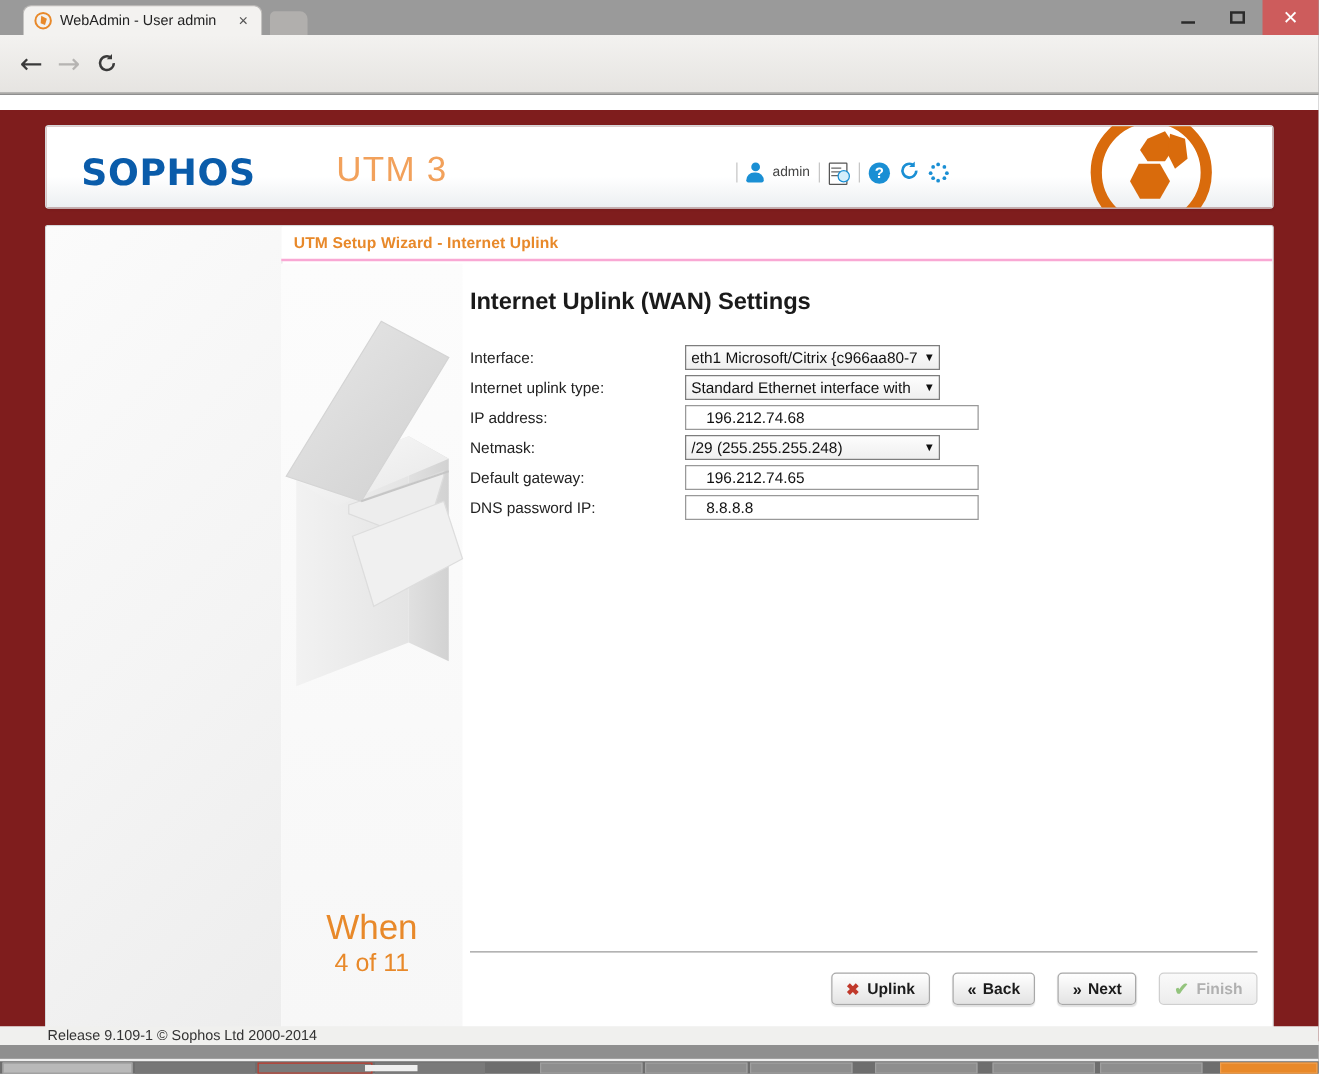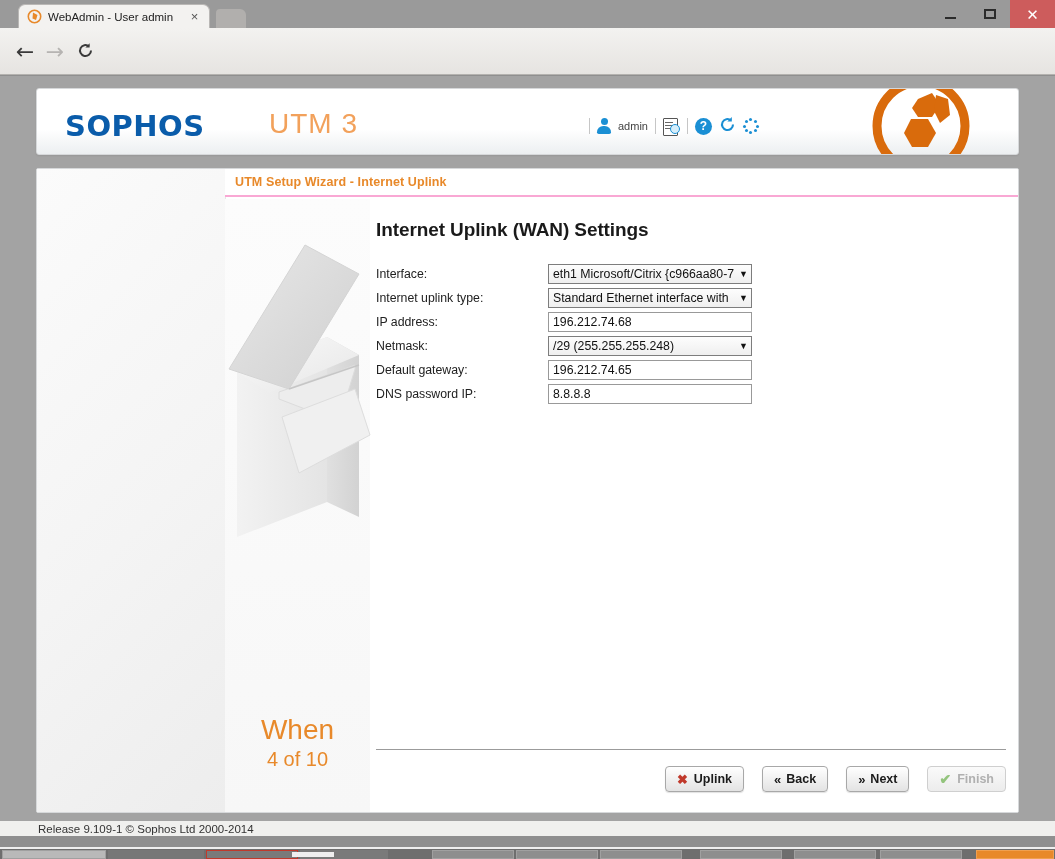--- a/index.html
+++ b/index.html
@@ -79,22 +79,22 @@
   .menubtn{position:absolute;right:10px;top:50px;width:22px;height:24px;display:flex;flex-direction:column;justify-content:center;gap:3px;align-items:center;}
   .menubtn i{display:block;width:15px;height:2.5px;background:#5a5a5a;border-radius:1px;}
 
   
   .page{
     position:absolute;left:0;top:76px;width:1055px;height:760px;
     background:#ffffff;
     overflow:hidden;
   }
   .pagebody{
-    position:absolute;left:0;top:0;width:1055px;height:745px;
-    background:#a3a3a3;
+    position:absolute;left:0;top:12px;width:1055px;height:745px;
+    background:#7f1d1d;
   }
   .sophos-header{
     position:absolute;left:36px;top:12px;width:983px;height:67px;
     background:linear-gradient(180deg,#ffffff 0%, #ffffff 62%, #eceff1 100%);
     border:1px solid #d6d8da;border-radius:3px;box-sizing:border-box;
     box-shadow:0 1px 2px rgba(0,0,0,.07);
     overflow:hidden;
   }
   .sophos-logo{
     position:absolute;left:28px;top:20px;
@@ -166,23 +166,23 @@
     letter-spacing:-0.1px;
   }
   p.desc{
     margin:18px 0 0 0;font-size:12.3px;color:#333;line-height:16.5px;width:623px;
   }
   .form{margin-top:22px;}
   .frow{display:flex;align-items:center;height:22.5px;margin-bottom:1.5px;}
   .flabel{width:172px;font-size:12.3px;color:#222;flex:0 0 auto;}
   .fctrl{flex:0 0 auto;}
   .inp{
-    width:204px;height:20px;box-sizing:border-box;
+    width:235px;height:20px;box-sizing:border-box;
     border:1px solid #999;background:#fff;
-    font-size:12.3px;color:#111;padding:0 4px;line-height:18px;
+    font-size:12.3px;color:#111;padding:0 16px;line-height:18px;
     font-family:"Liberation Sans",sans-serif;
     outline:none;
   }
   .sel{
     width:204px;height:20px;box-sizing:border-box;
     border:1px solid #7d7d7d;
     background:linear-gradient(#fdfdfd,#efefef);
     font-size:12.3px;color:#111;
     display:flex;align-items:center;justify-content:space-between;
     padding:0 3px 0 4px;
@@ -396,21 +396,21 @@
               <polygon points="52,175 128,148 128,152 112,205 52,182" fill="#ededed" stroke="#dcdcdc" stroke-width="1"></polygon>
 
               <polygon points="2,152 78,28 132,57 62,172" fill="url(#gFlap)" stroke="#d4d4d4" stroke-width="1"></polygon>
 
               <polygon points="55,200 128,172 143,218 72,256" fill="#f0f0f0" stroke="#dddddd" stroke-width="1"></polygon>
 
               <line x1="62" y1="172" x2="132" y2="148" stroke="#c6c6c6" stroke-width="1.5"></line>
             </svg>
             <div class="stepbox">
               <div class="step-word">When</div>
-              <div class="step-num">4 of 10</div>
+              <div class="step-num">4 of 11</div>
             </div>
           </div>
 
           <div class="content">
             <h1 class="heading">Internet Uplink (WAN) Settings</h1>
 
             <div class="form">
 
               <div class="frow">
                 <div class="flabel">Interface:</div>

